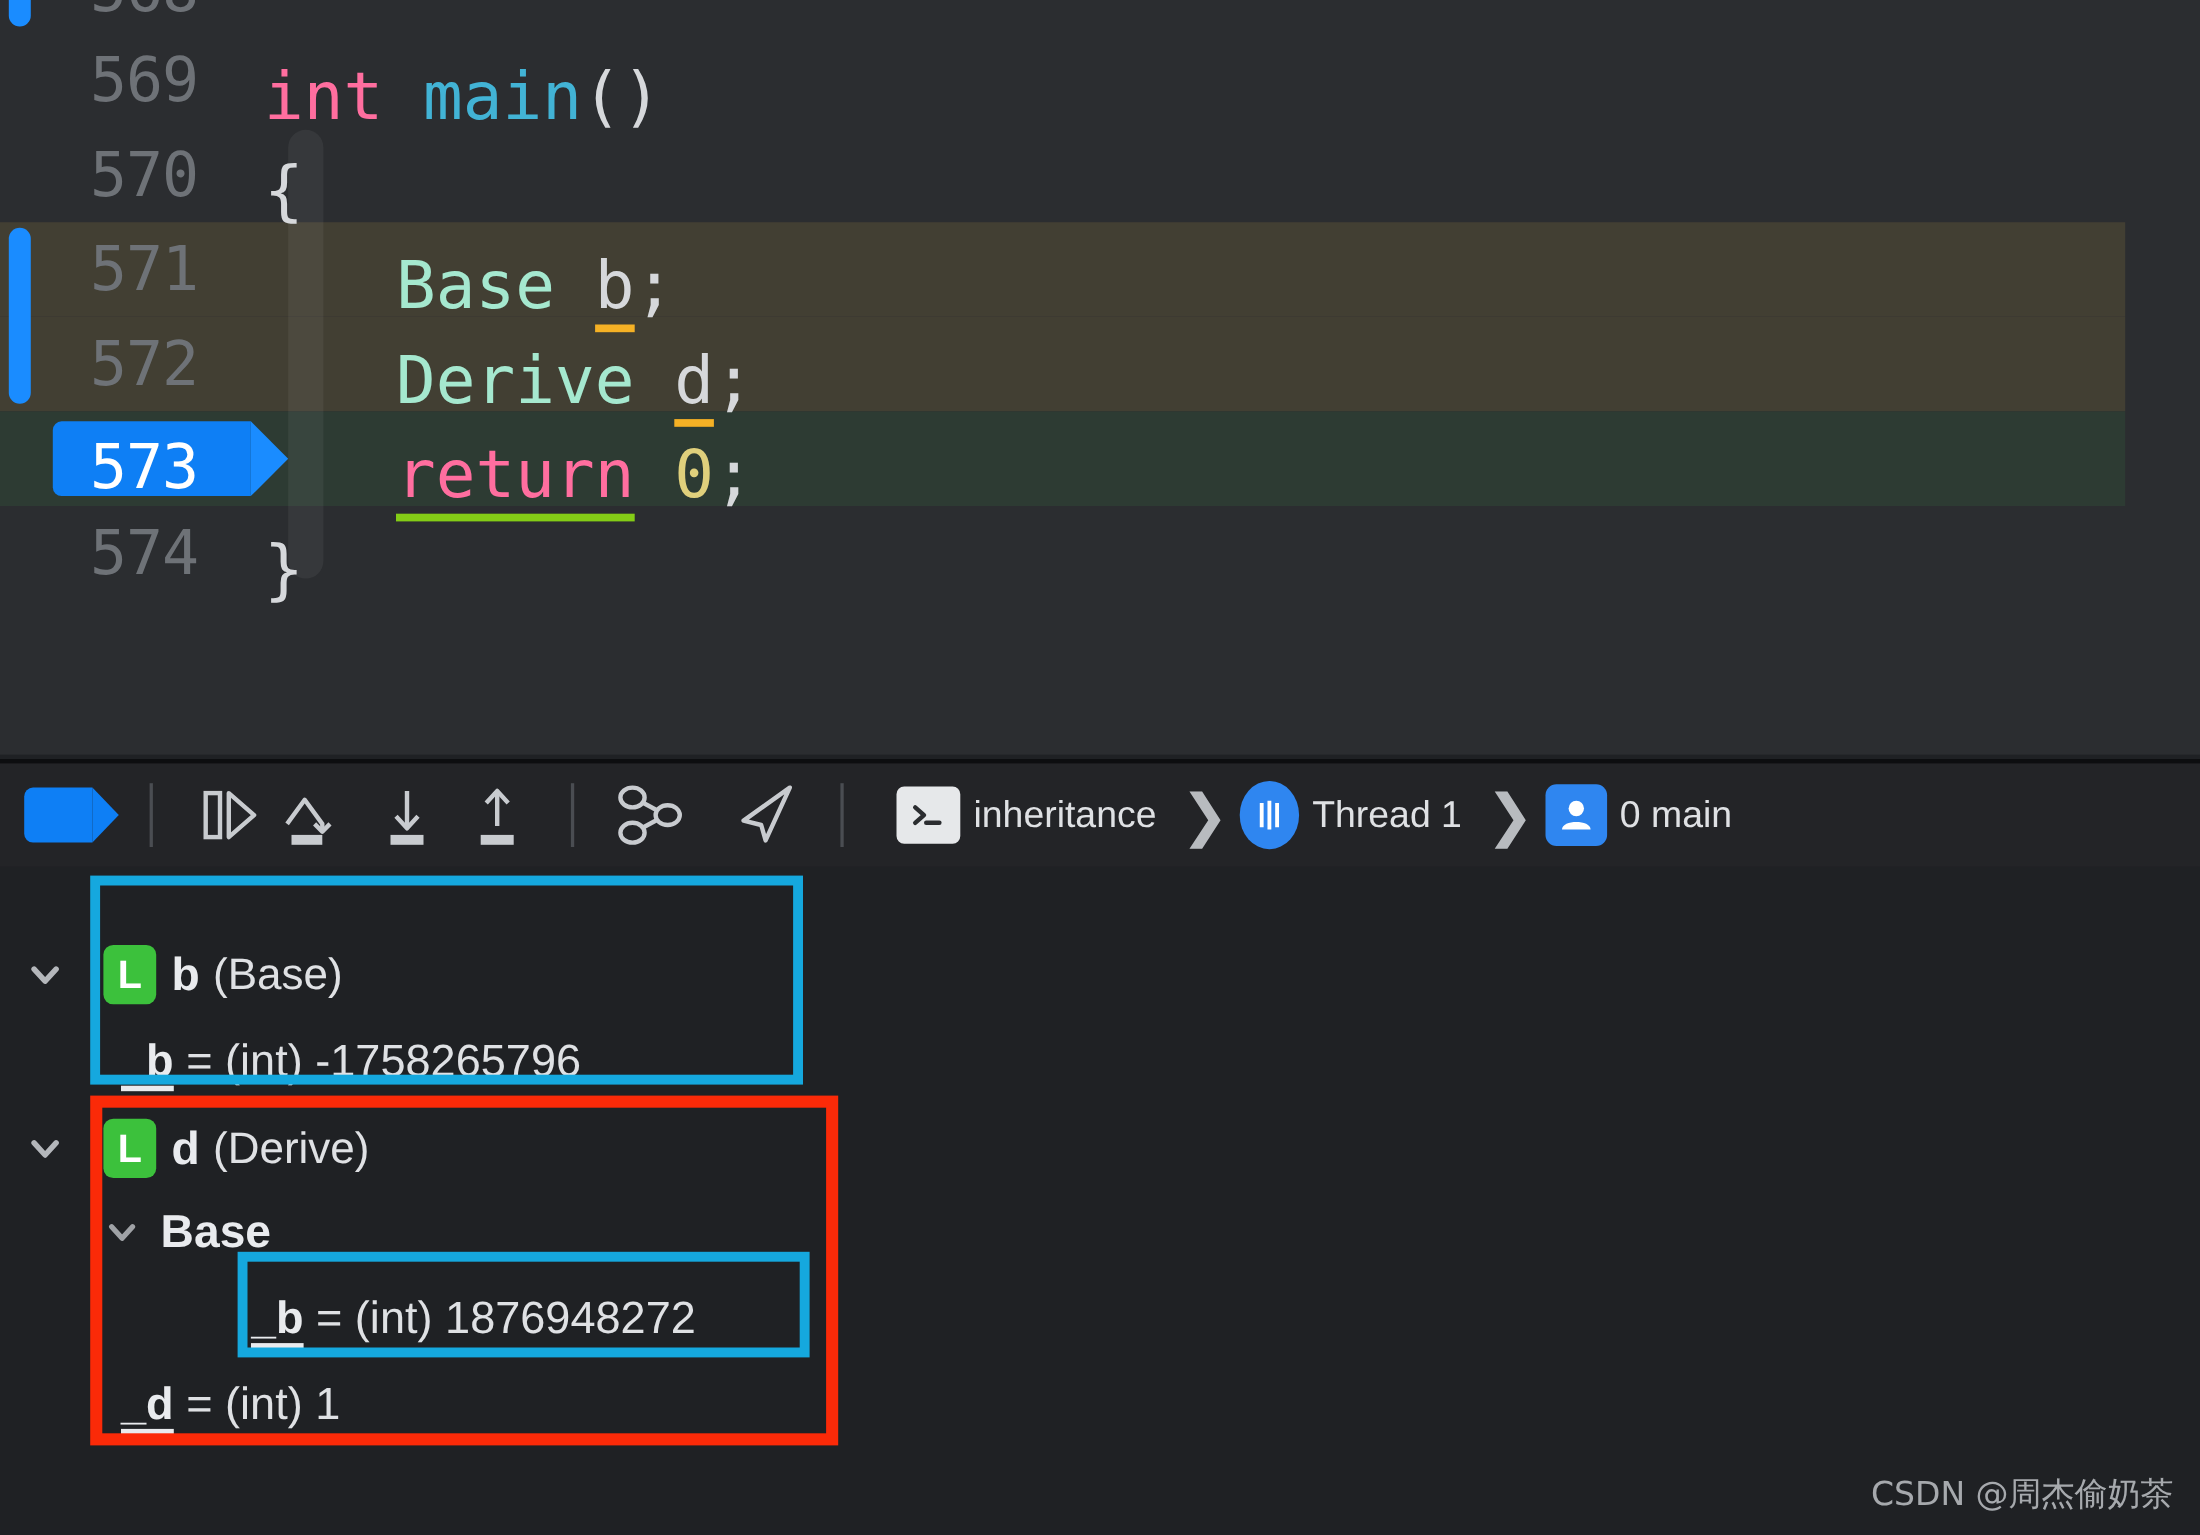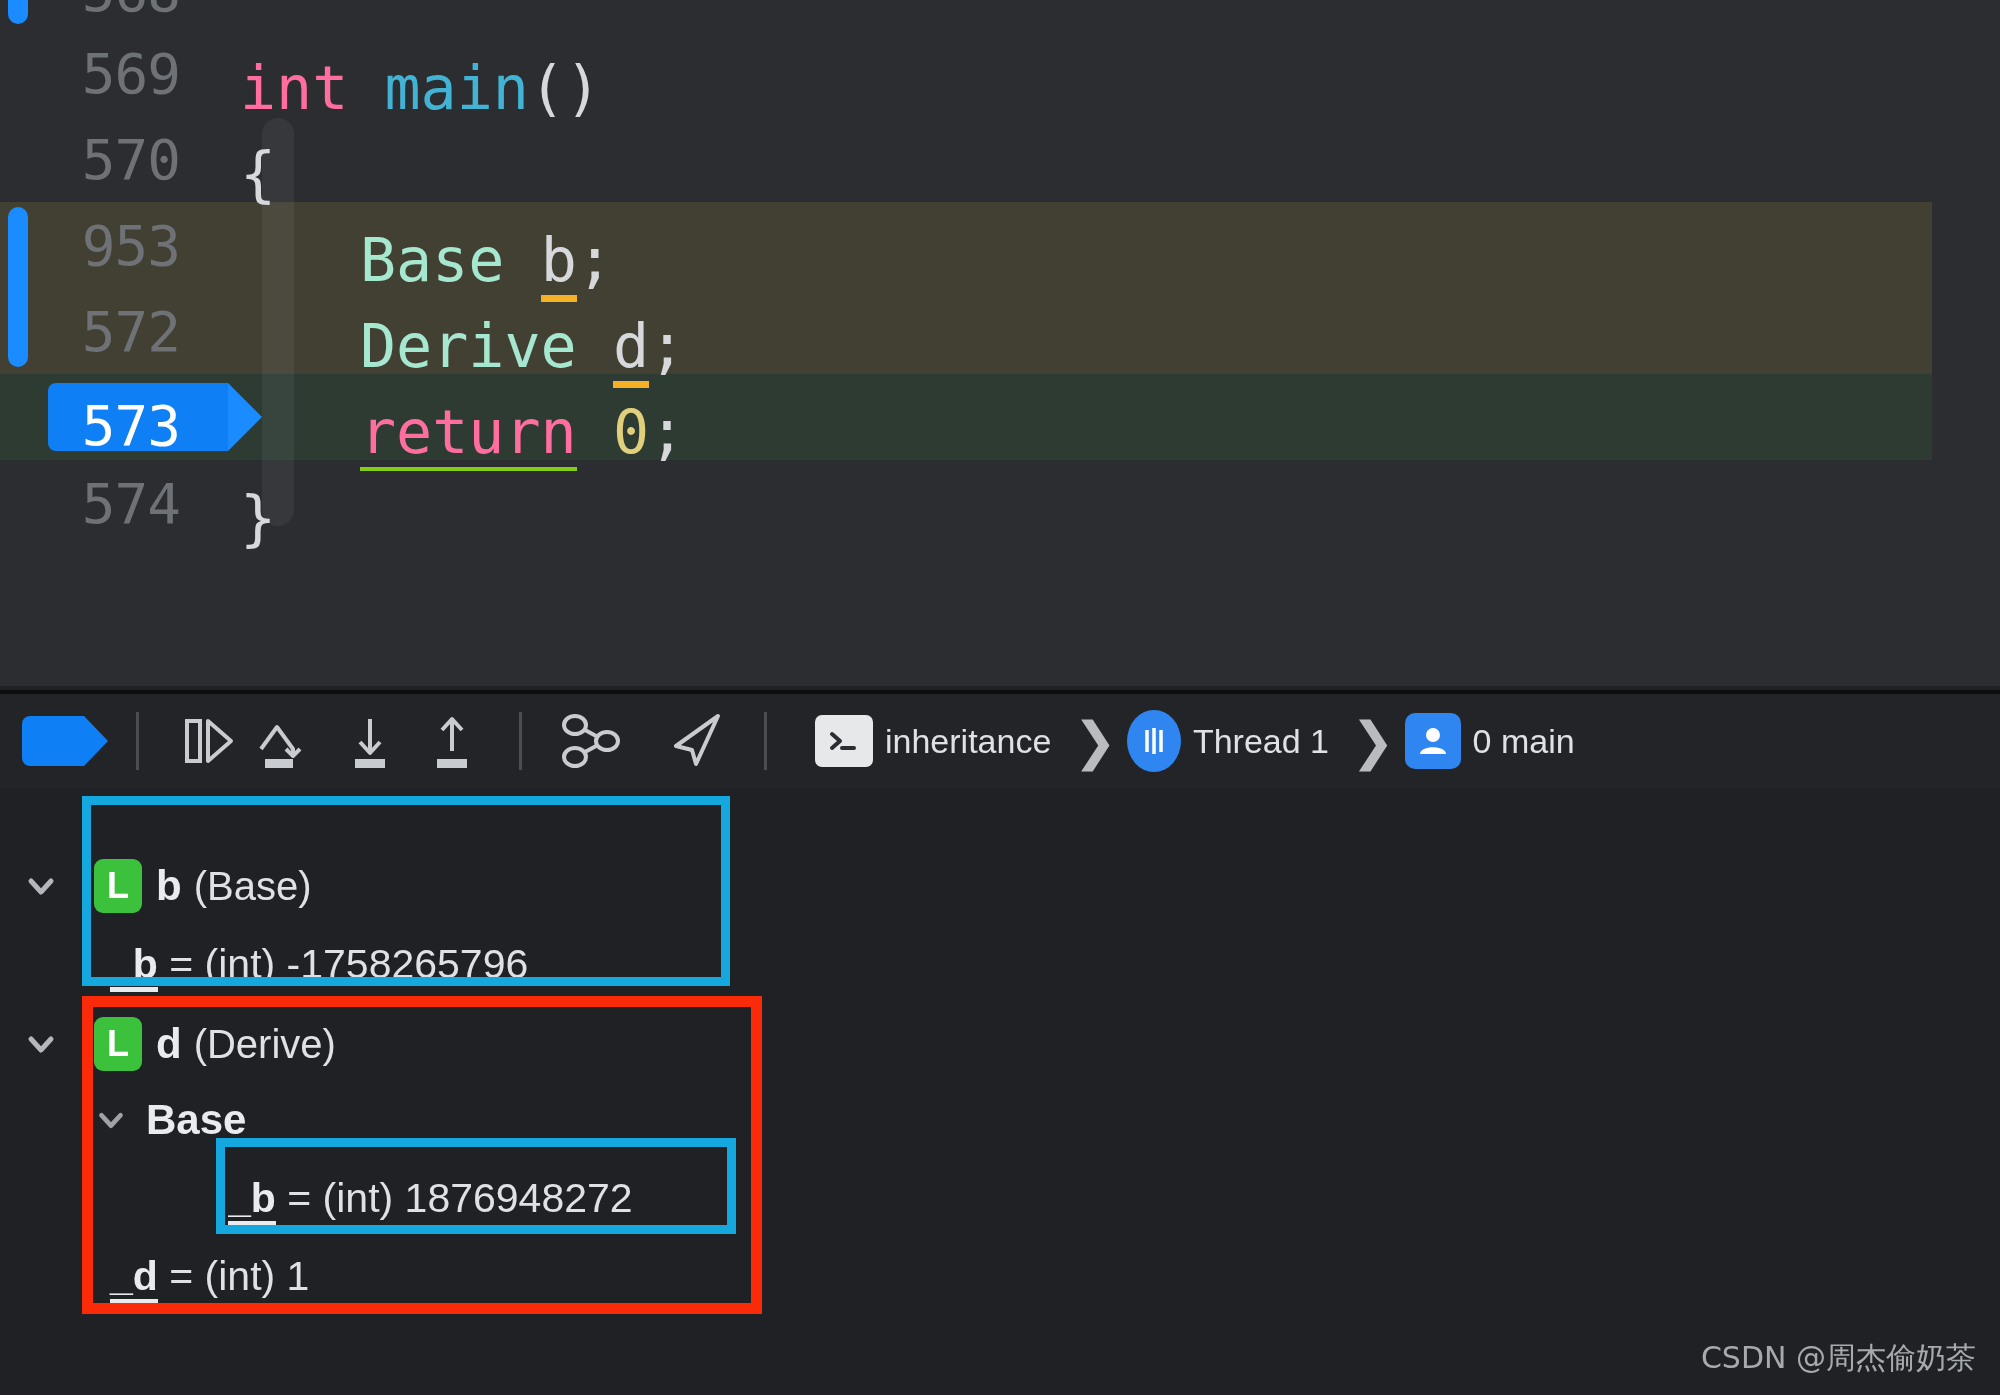--- a/index.html
+++ b/index.html
@@ -113,21 +113,21 @@
   .tok-fn      { color: #42b3d5; }
   .tok-type    { color: #a5e8cf; }
   .tok-punct   { color: #d6d8db; }
   .tok-num     { color: #e0d07c; }
   .tok-var     { color: #d6d8db; }
   .u-amber {
     border-bottom: 7px solid #f5b125;
     padding-bottom: 0px;
   }
   .u-green {
-    border-bottom: 4px solid #84cc16;
+    border-bottom: 7px solid #84cc16;
   }
 
   
   #debug-toolbar {
     position: absolute;
     left: 0;
     top: 690px;
     width: 2000px;
     height: 98px;
     background: #232427;
@@ -292,21 +292,21 @@
     <div class="gutter-num">569</div>
     <div class="code-text"><span class="tok-kw">int</span><span class="tok-fn"> main</span><span class="tok-punct">()</span></div>
   </div>
 
   <div class="code-line" style="position:absolute;top:116px;">
     <div class="gutter-num">570</div>
     <div class="code-text"><span class="tok-punct">{</span></div>
   </div>
 
   <div class="code-line ln-hl-brown" style="position:absolute;top:202px;">
-    <div class="gutter-num">953</div>
+    <div class="gutter-num">571</div>
     <div class="code-text" style="padding-left:160px;"><span class="tok-type">Base</span><span class="tok-punct"> </span><span class="tok-var u-amber">b</span><span class="tok-punct">;</span></div>
   </div>
 
   <div class="code-line ln-hl-brown" style="position:absolute;top:288px;">
     <div class="gutter-num">572</div>
     <div class="code-text" style="padding-left:160px;"><span class="tok-type">Derive</span><span class="tok-punct"> </span><span class="tok-var u-amber">d</span><span class="tok-punct">;</span></div>
   </div>
 
   <div class="code-line ln-hl-green" style="position:absolute;top:374px;">
     <div class="exec-badge"></div>

